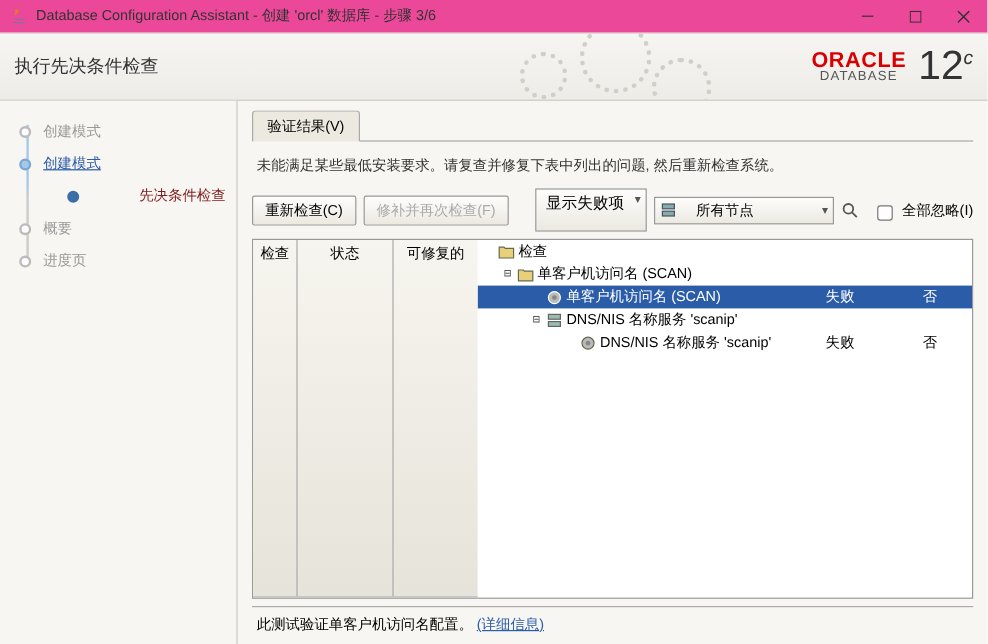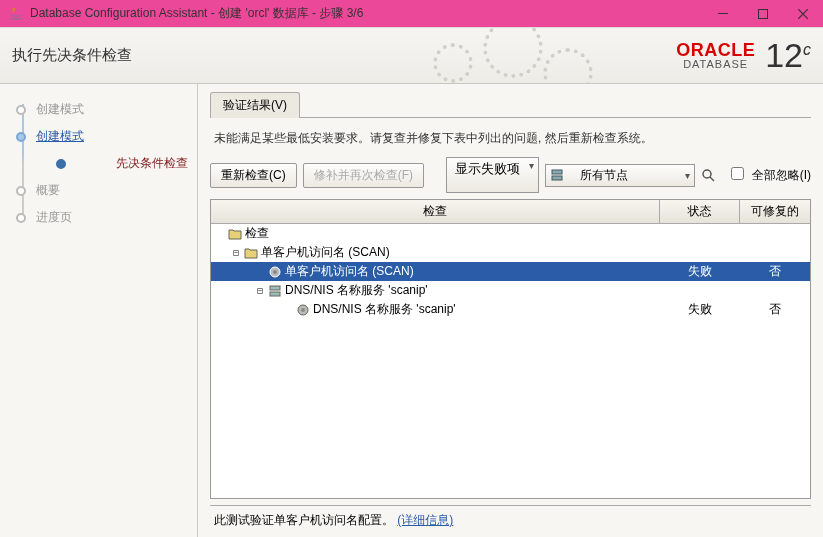--- a/index.html
+++ b/index.html
@@ -42,25 +42,25 @@
 .info-text { padding: 12px 4px 10px; color: #333; font-size: 12px; }
 
 .toolbar { display: flex; gap: 6px; align-items: center; margin-bottom: 6px; }
 .btn { padding: 3px 10px; border: 1px solid #999; background: linear-gradient(#fdfdfc, #ece9e1); border-radius: 2px; font-size: 12px; }
 .btn.disabled { color: #aaa; }
 .dropdown { padding: 2px 18px 14px 8px; border: 1px solid #999; background: linear-gradient(#fdfdfc, #ece9e1); position: relative; font-size: 13px; min-width: 90px; margin-left: 16px; }
 .dropdown::after { content: "▾"; position: absolute; right: 4px; color: #555; font-size: 10px; }
 .node-select { display: flex; align-items: center; gap: 16px; border: 1px solid #999; background: linear-gradient(#fdfdfc, #ece9e1); padding: 2px 4px; min-width: 150px; }
 .node-select .srv-icon { width: 14px; height: 14px; }
 .node-select .drop { margin-left: auto; font-size: 10px; color: #555; }
-.check-label { display: flex; align-items: flex-start; gap: 8px; margin-left: auto; font-size: 12px; }
+.check-label { display: flex; align-items: flex-end; gap: 8px; margin-left: auto; font-size: 12px; }
 .check-label input { width: 13px; height: 13px; }
 .mag { width: 14px; height: 14px; }
 
-.table-wrap { border: 1px solid #999; background: #fff; flex: 1; display: flex; flex-direction: column; overflow: hidden; }
+.table-wrap { border: 1px solid #999; background: #fff; flex: 1; display: flex; flex-direction: row; overflow: hidden; }
 .thead { display: flex; background: linear-gradient(#f7f5ef, #e6e3da); border-bottom: 1px solid #aaa; }
 .th { padding: 3px 6px; border-right: 1px solid #aaa; font-size: 12px; text-align: center; }
 .th.c-check { flex: 1; }
 .th.c-status { width: 80px; }
 .th.c-fix { width: 70px; border-right: none; }
 
 .tbody { flex: 1; overflow: auto; }
 .row { display: flex; align-items: center; height: 19px; font-size: 12px; }
 .row .cell-check { flex: 1; display: flex; align-items: center; }
 .row .cell-status { width: 80px; text-align: center; }

